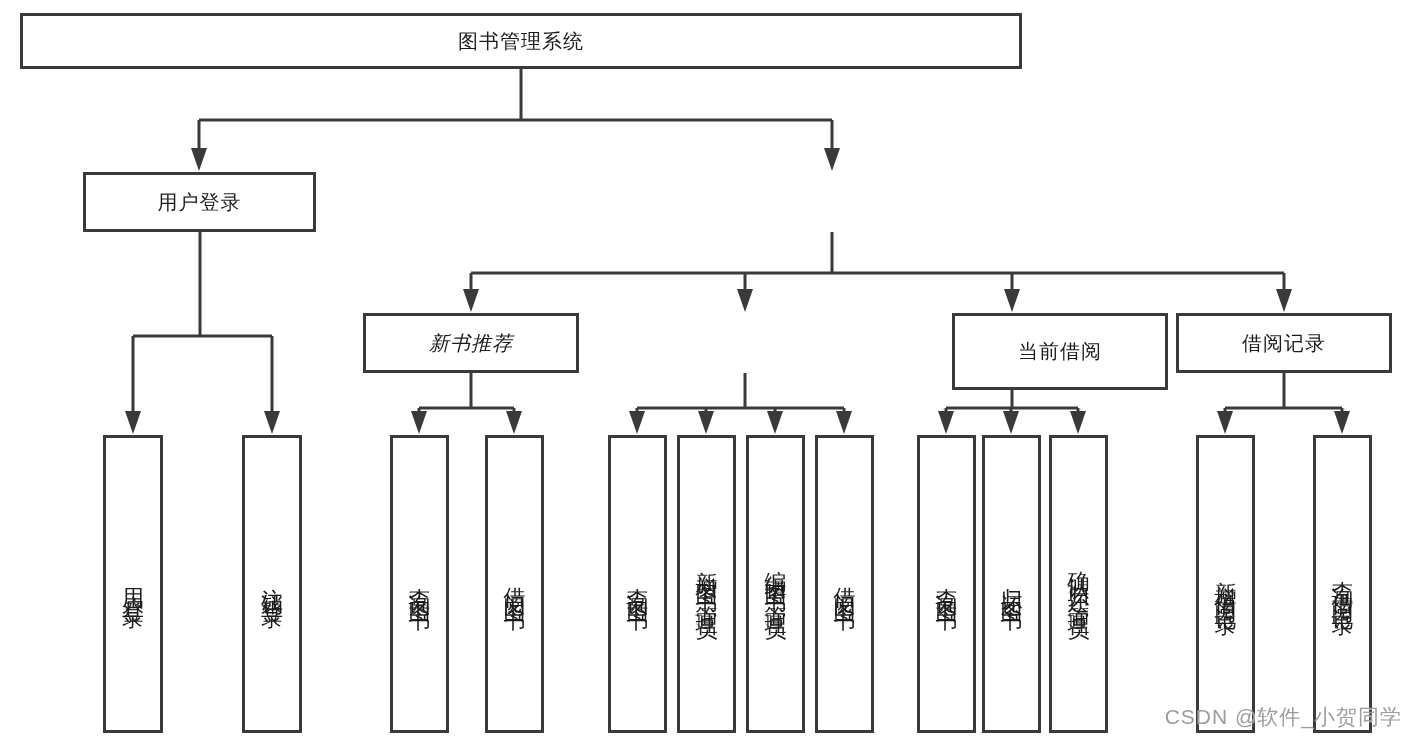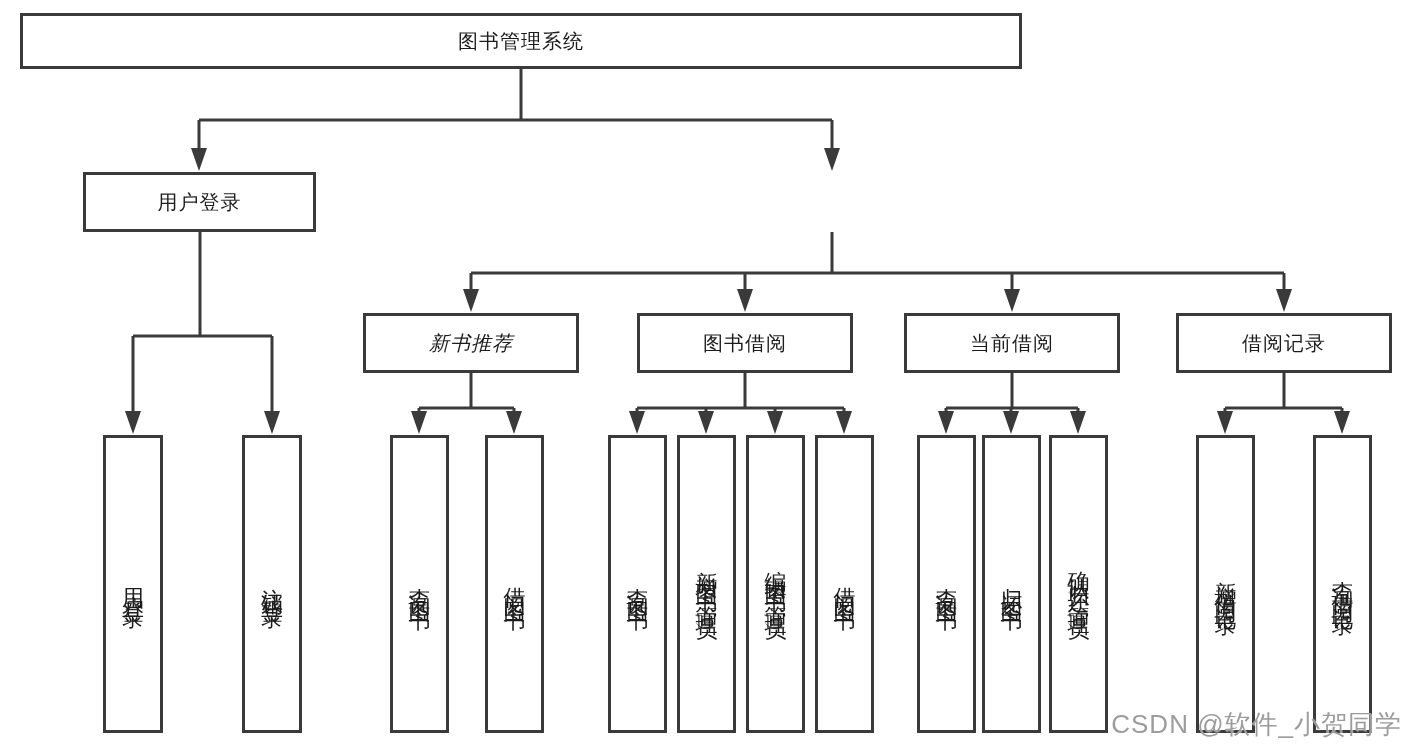--- a/index.html
+++ b/index.html
@@ -32,23 +32,23 @@
   .root{font-size:20px;text-align:right;}
   .vbox{
     writing-mode:vertical-rl;
     font-size:22px;
     letter-spacing:7px;
     line-height:1;
     padding:4px 0;
   }
   .watermark{
     position:absolute;
-    right:3px;bottom:5px;
+    right:3px;bottom:16px;
     z-index:5;
-    font-size:26px;
+    font-size:21px;
     color:var(--wm);
     letter-spacing:1px;
     text-shadow:1px 1px 1px rgba(255,255,255,0.6);
     white-space:nowrap;
   }
 </style>
 </head>
 <body>
 
 <div id="stage">
@@ -73,22 +73,21 @@
       M938 411 L954 411 L946 434 Z  M1003 411 L1019 411 L1011 434 Z
       M1070 411 L1086 411 L1078 434 Z
       M1217 411 L1233 411 L1225 434 Z  M1334 411 L1350 411 L1342 434 Z"></path>
   </svg>
 
   <div class="node hbox root" style="left:20px;top:13px;width:1002px;height:56px;">图书管理系统</div>
 
   <div class="node hbox" style="left:83px;top:172px;width:233px;height:60px;">用户登录</div>
 
   <div class="node hbox" style="left:363px;top:313px;width:216px;height:60px;font-style:italic;">新书推荐</div>
-  <div class="node hbox" style="left:637px;top:313px;width:216px;height:60px;">图书借阅</div>
-  <div class="node hbox" style="left:904px;top:313px;width:216px;height:60px;">当前借阅</div>
+  <div class="node hbox" style="left:952px;top:313px;width:216px;height:77px;">当前借阅</div>
   <div class="node hbox" style="left:1176px;top:313px;width:216px;height:60px;">借阅记录</div>
 
   <div class="node vbox" style="left:103px;top:435px;width:60px;height:298px;">用户登录</div>
   <div class="node vbox" style="left:242px;top:435px;width:60px;height:298px;">注销登录</div>
 
   <div class="node vbox" style="left:390px;top:435px;width:59px;height:298px;">查询图书</div>
   <div class="node vbox" style="left:485px;top:435px;width:59px;height:298px;">借阅图书</div>
 
   <div class="node vbox" style="left:608px;top:435px;width:59px;height:298px;">查询图书</div>
   <div class="node vbox" style="left:677px;top:435px;width:59px;height:298px;">新增图书（管理员）</div>

